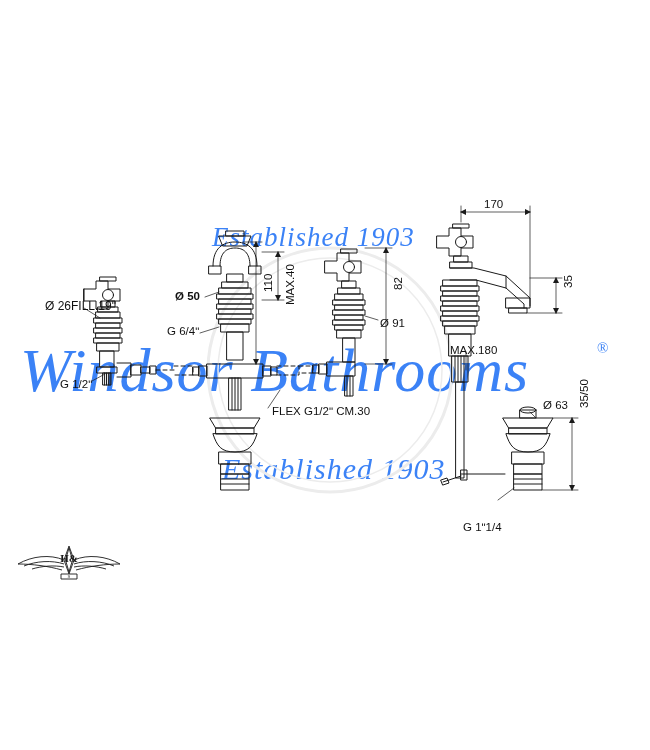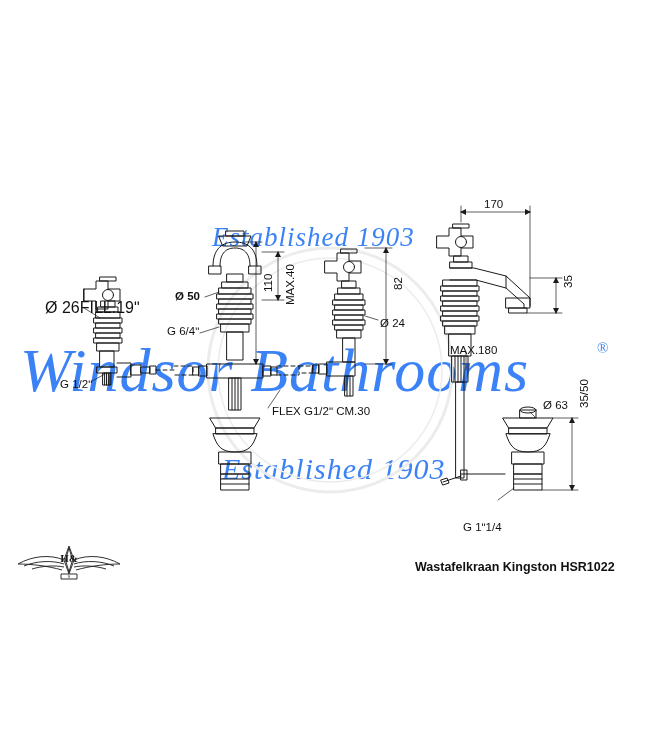--- a/index.html
+++ b/index.html
@@ -61,21 +61,21 @@
     font-style: normal;
   }
   .lbl {
     position: absolute;
     font-family: "Liberation Sans", sans-serif;
     font-size: 11.5px;
     color: #111111;
     white-space: nowrap;
     letter-spacing: 0px;
   }
-  .lbl.sm { font-size: 16px; }
+  .lbl.sm { font-size: 12px; }
   .lbl.vert {
     transform-origin: 0 0;
     transform: rotate(-90deg);
   }
   #caption {
     position: absolute;
     left: 415px;
     top: 560px;
     font-size: 12.5px;
     font-weight: bold;
@@ -340,21 +340,21 @@
   </svg>
 
   <div class="layer">
     <div class="lbl sm" style="left:45px;  top:299px;">Ø 26FILL.19ʺ</div>
     <div class="lbl" style="left:60px;  top:378px;">G  1/2ʺ</div>
     <div class="lbl" style="left:175px; top:290px;font-weight:bold;">Ø 50</div>
     <div class="lbl" style="left:167px; top:325px;">G  6/4ʺ</div>
     <div class="lbl vert" style="left:262px; top:292px;">110</div>
     <div class="lbl vert" style="left:284px; top:305px;">MAX.40</div>
     <div class="lbl vert" style="left:392px; top:290px;">82</div>
-    <div class="lbl" style="left:380px; top:317px;">Ø 24</div>
+    <div class="lbl" style="left:380px; top:317px;">Ø 91</div>
     <div class="lbl" style="left:272px; top:405px;">FLEX  G1/2ʺ  CM.30</div>
     <div class="lbl" style="left:484px; top:198px;">170</div>
     <div class="lbl vert" style="left:562px; top:288px;">35</div>
     <div class="lbl" style="left:450px; top:344px;">MAX.180</div>
     <div class="lbl" style="left:523px; top:399px;margin-left:20px;">Ø 63</div>
     <div class="lbl vert" style="left:578px; top:408px;">35/50</div>
     <div class="lbl" style="left:463px; top:498px;margin-top:23px;">G  1ʺ1/4</div>
   </div>
 
   <svg id="logo" viewBox="0 0 110 48">
@@ -366,15 +366,14 @@
       <path d="M50 24 C38 20 22 21 10 26"></path>
       <path d="M60 24 C72 20 88 21 100 26"></path>
       <path d="M50 27 C40 25 28 26 18 29"></path>
       <path d="M60 27 C70 25 82 26 92 29"></path>
       <path d="M47 34 h16 v5 h-16 z"></path>
     </g>
     <text x="55" y="22" font-family="Liberation Serif, serif" font-size="11" font-weight="bold" fill="#1a1a1a" text-anchor="middle">H&amp;</text>
     <text x="55" y="38" font-family="Liberation Serif, serif" font-size="5" fill="#1a1a1a" text-anchor="middle">S</text>
   </svg>
 
-  <div id="caption">Wastafelkraan Kingston HSR1022</div>
 
 </div>
 
 </body></html>

